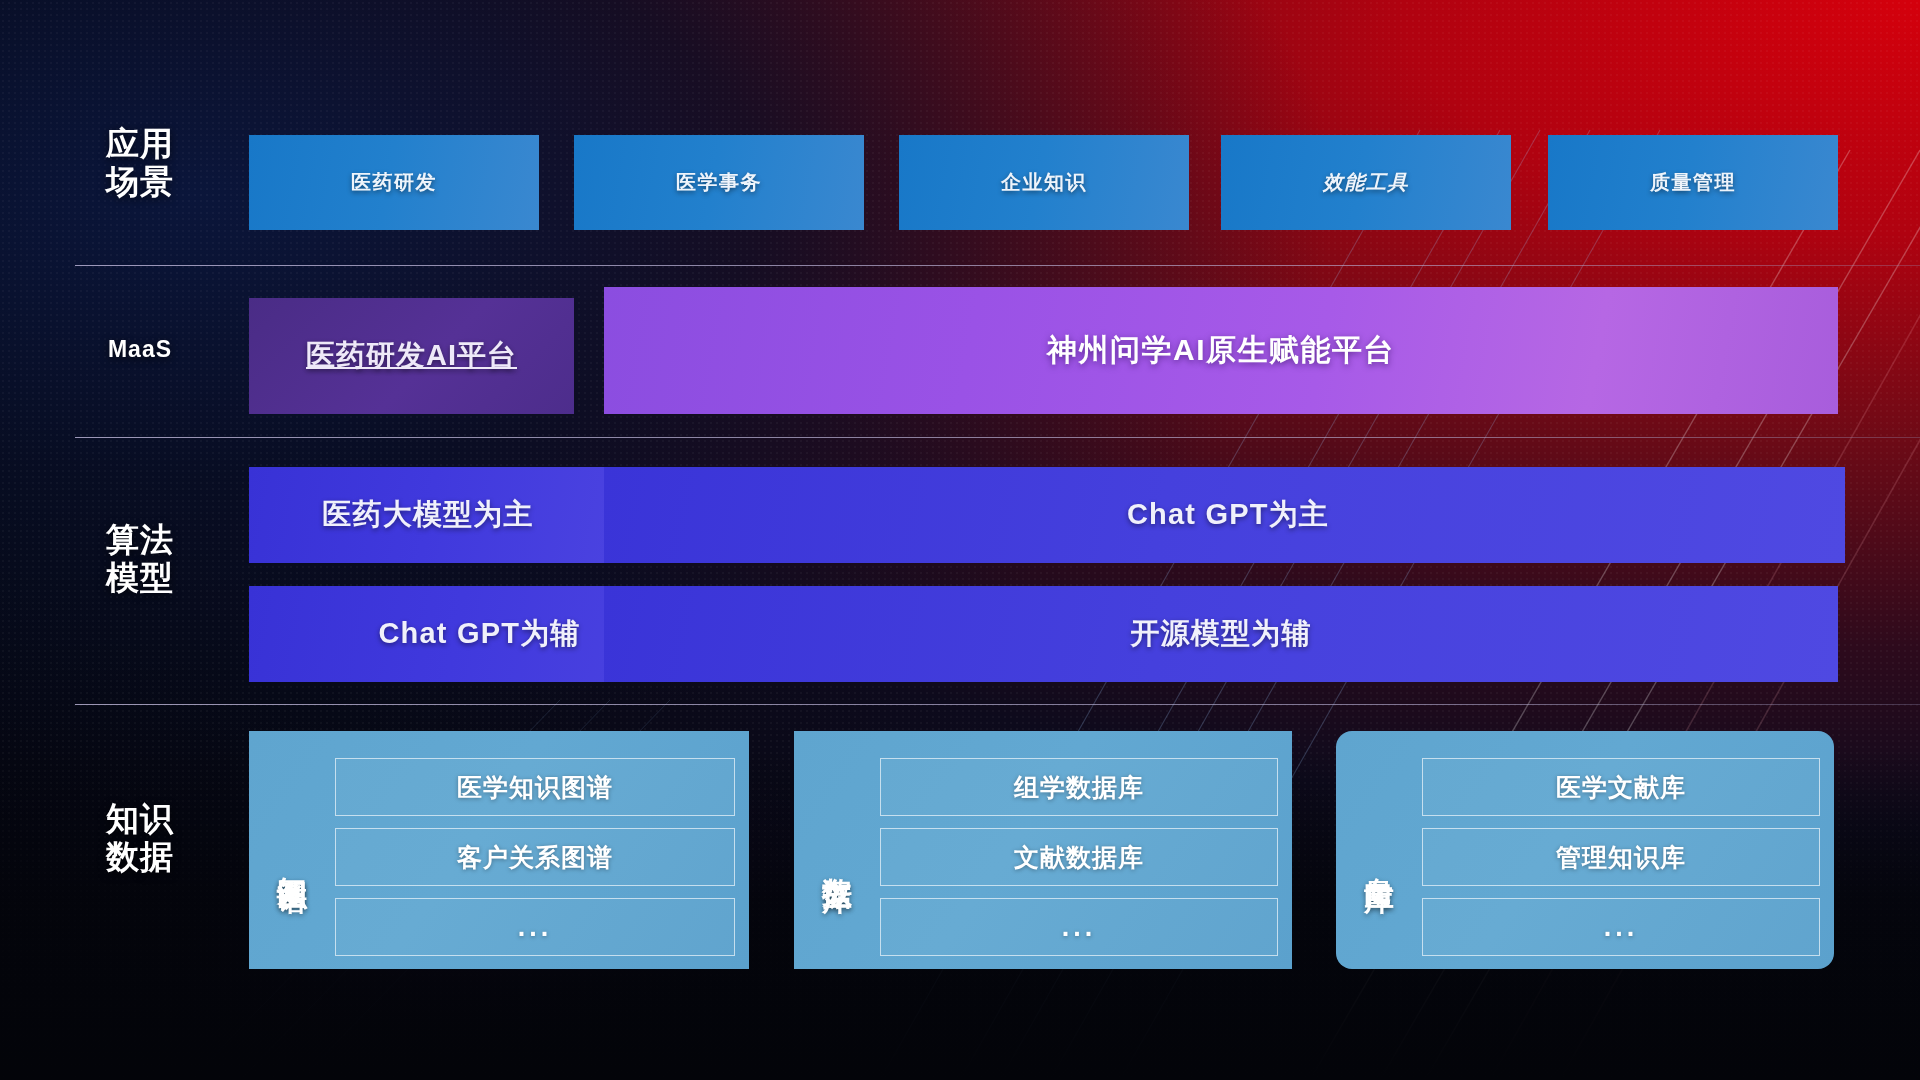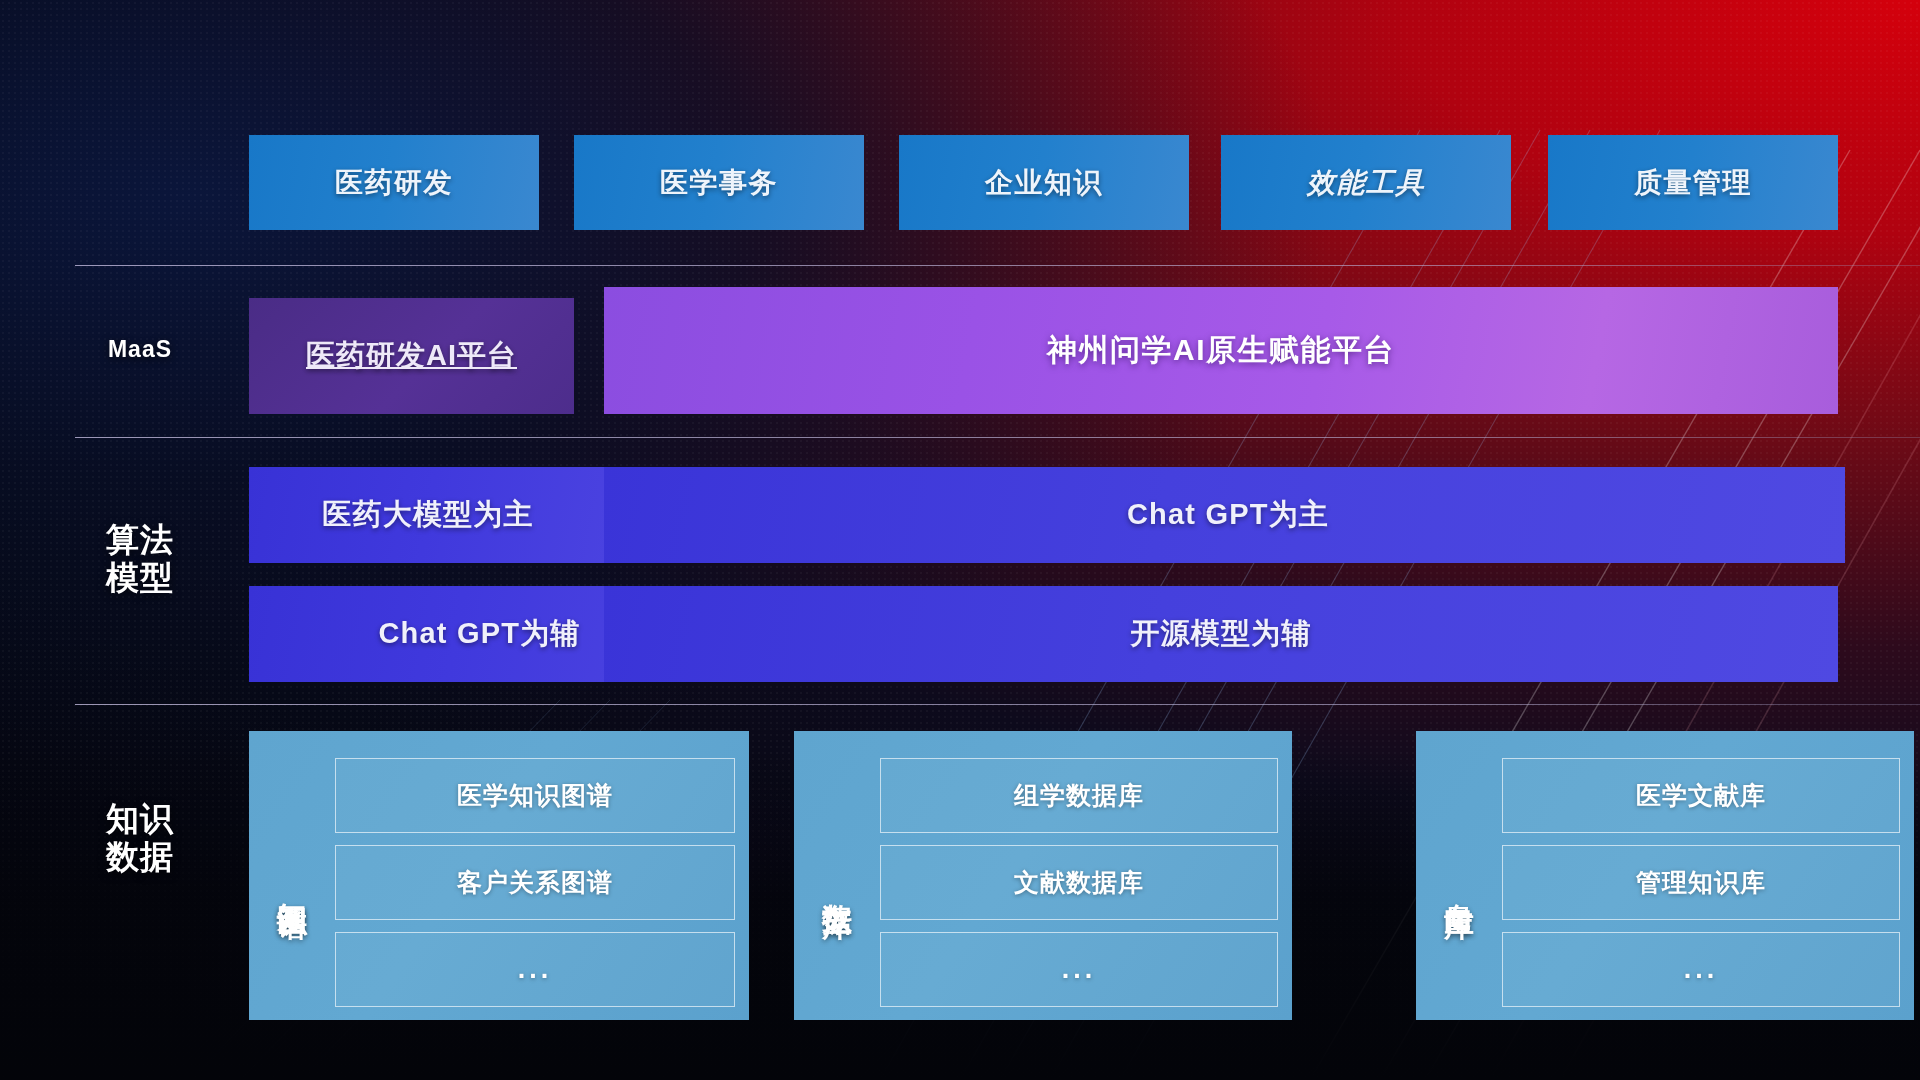--- a/index.html
+++ b/index.html
@@ -47,21 +47,21 @@
   .sep{
     position:absolute;height:1px;left:75px;right:0;
     background:linear-gradient(to right, rgba(198,190,225,.78) 0%, rgba(186,178,215,.62) 72%, rgba(150,145,185,.30) 100%);
   }
 
   
   .app-box{
     position:absolute;top:135px;height:95px;
     background:linear-gradient(100deg,#1878c8 0%,#2280cd 48%,#3a88d0 100%);
     display:flex;align-items:center;justify-content:center;
-    color:#eef4fb;font-size:28px;font-weight:700;letter-spacing:1.5px;
+    color:#eef4fb;font-size:20px;font-weight:700;letter-spacing:1.5px;
     text-shadow:0 2px 5px rgba(0,0,0,.45);
   }
 
   
   .maas-left{
     position:absolute;top:298px;left:249px;width:325px;height:116px;
     background:linear-gradient(135deg,#4a2c86 0%,#553196 55%,#4d2d8c 100%);
     display:flex;align-items:center;justify-content:center;
     color:#eee9f8;font-size:29px;font-weight:700;letter-spacing:1px;
     text-shadow:0 2px 5px rgba(0,0,0,.45);
@@ -82,21 +82,21 @@
     display:flex;align-items:center;justify-content:center;
     color:#f0f0fb;font-size:29px;font-weight:700;letter-spacing:1.2px;
     text-shadow:0 2px 5px rgba(0,0,0,.45);
   }
   .alg-wide{
     background:linear-gradient(100deg,#3a34d8 0%,#4540dd 45%,#4f49e2 100%);
   }
 
   
   .kpanel{
-    position:absolute;top:731px;height:289px;
+    position:absolute;top:731px;height:238px;
     background:linear-gradient(125deg,#5fa5cf 0%,#62a8d2 45%,#5ba1cd 100%);
     display:flex;align-items:center;
     box-sizing:border-box;padding:27px 14px 13px 0;
   }
   .kpanel-label{
     width:86px;flex:0 0 86px;
     color:#ffffff;font-size:30px;font-weight:700;line-height:1.06;
     text-align:center;letter-spacing:0;
     text-shadow:0 2px 5px rgba(0,0,0,.35);
     display:flex;align-items:center;justify-content:center;
@@ -157,20 +157,22 @@
     </g>
     <g stroke="url(#sg2)" stroke-width="1" fill="none" opacity=".55">
       <line x1="190" y1="1080" x2="560" y2="700"></line>
       <line x1="240" y1="1080" x2="610" y2="700"></line>
       <line x1="300" y1="1080" x2="670" y2="700"></line>
     </g>
   </svg>
   <div class="dots"></div>
   <div class="bg-bottom-dark"></div>
 
+  <div class="rowlabel" style="left:75px;top:125px;width:130px;font-size:33px;">应用
+场景</div>
 
   <div class="app-box" style="left:249px;width:290px;">医药研发</div>
   <div class="app-box" style="left:574px;width:290px;">医学事务</div>
   <div class="app-box" style="left:899px;width:290px;">企业知识</div>
   <div class="app-box" style="left:1221px;width:290px;font-style:italic;">效能工具</div>
   <div class="app-box" style="left:1548px;width:290px;">质量管理</div>
 
   <div class="sep" style="top:265px;"></div>
 
   <div class="rowlabel" style="left:75px;top:336px;width:130px;font-size:23px;">MaaS</div>
@@ -209,21 +211,21 @@
     <div class="kpanel-label">
       <span style="writing-mode:vertical-rl;text-orientation:upright;letter-spacing:2px;">数据库</span>
     </div>
     <div class="kpanel-items">
       <div class="kitem">组学数据库</div>
       <div class="kitem">文献数据库</div>
       <div class="kitem ellipsis">...</div>
     </div>
   </div>
 
-  <div class="kpanel" style="left:1416px;width:498px;">
+  <div class="kpanel" style="left:1336px;width:498px;border-radius:16px;">
     <div class="kpanel-label">
       <span style="writing-mode:vertical-rl;text-orientation:upright;letter-spacing:2px;">向量库</span>
     </div>
     <div class="kpanel-items">
       <div class="kitem">医学文献库</div>
       <div class="kitem">管理知识库</div>
       <div class="kitem ellipsis">...</div>
     </div>
   </div>
 

